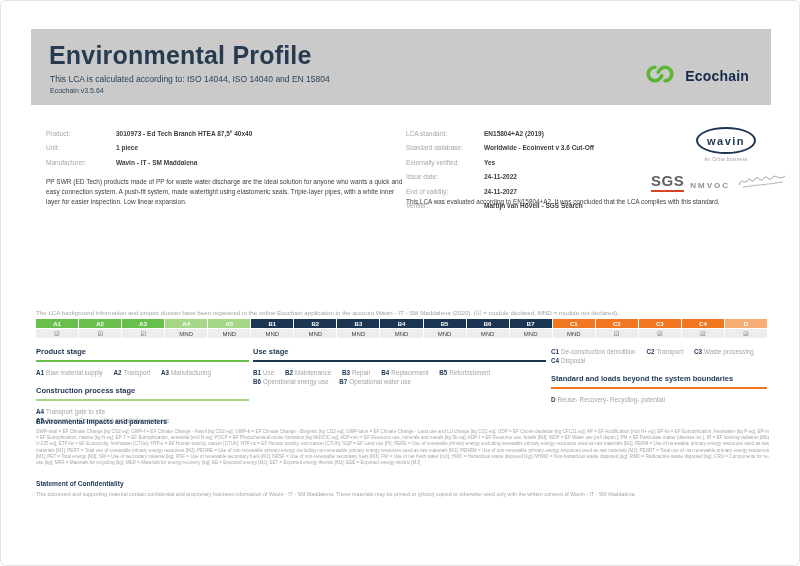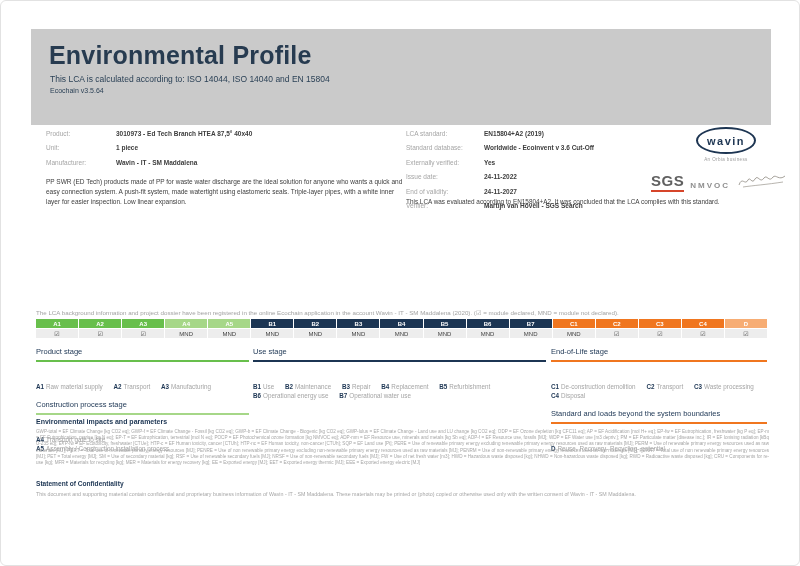--- a/index.html
+++ b/index.html
@@ -1,20 +1,20 @@
 <!DOCTYPE html>
 <html><head>
 <meta charset="utf-8">
 <style>
   html,body{margin:0;padding:0;background:#fff;}
   body{font-family:"Liberation Sans", sans-serif; -webkit-font-smoothing:antialiased;}
   .page{position:relative;width:798px;height:564px;border:1px solid #e2e2e2;border-radius:6px;background:#fff;overflow:hidden;}
 
   
-  .band{position:absolute;left:30px;top:28px;width:740px;height:96px;background:#cacaca;}
+  .band{position:absolute;left:30px;top:28px;width:740px;height:76px;background:#cacaca;}
   .band-title{position:absolute;left:18px;top:12px;font-size:25px;font-weight:600;color:#273b50;letter-spacing:.2px;}
   .band-sub{position:absolute;left:19px;top:45px;font-size:8.5px;color:#2c4257;}
   .band-ver{position:absolute;left:19px;top:58px;font-size:7px;color:#2c4257;}
   .brand{position:absolute;right:22px;top:34px;display:flex;align-items:center;gap:7px;}
   .brand-txt{font-size:14px;font-weight:800;color:#152a4b;letter-spacing:.2px;}
 
   
   .pinfo{position:absolute;left:45px;top:124px;width:362px;}
   .linfo{position:absolute;left:405px;top:124px;width:310px;}
   .row{line-height:11.4px;white-space:nowrap;}
@@ -42,21 +42,21 @@
 
   
   .mod-grid{position:absolute;left:35px;top:318px;width:731px;display:grid;grid-template-columns:repeat(17,1fr);gap:1px;}
   .mh{height:9px;display:flex;align-items:center;justify-content:center;font-size:6px;font-weight:700;color:#fff;}
   .ms{height:9px;display:flex;align-items:center;justify-content:center;font-size:6px;color:#3f3f3f;background:#ededed;}
   .c-g{background:#68bf4c;} .c-lg{background:#a6d788;} .c-n{background:#1c3553;} .c-o{background:#f0761f;} .c-lo{background:#f7ad74;}
 
   
   .stage-col{position:absolute;top:346px;}
   .col1{left:35px;width:213px;} .col2{left:252px;width:293px;} .col3{left:550px;width:216px;}
-  .stage-h{font-size:7.5px;font-weight:400;color:#1c3553;padding-bottom:4px;margin-bottom:20px;}
+  .stage-h{font-size:7.5px;font-weight:700;color:#1c3553;padding-bottom:4px;margin-bottom:6px;}
   .u-g{border-bottom:2px solid #68bf4c;} .u-lg{border-bottom:2px solid #a6d788;} .u-n{border-bottom:2px solid #1c3553;} .u-o{border-bottom:2px solid #f0761f;}
   .stage-items{font-size:6.3px;line-height:9px;color:#a4a4a4;}
   .itm{margin-right:9px;white-space:nowrap;display:inline-block;}
   .itm b{color:#1c3553;font-weight:700;margin-right:2px;}
   .blocky .itm{display:block;margin-right:0;}
   .gap-top{margin-top:9px;}
 
   
   .env{position:absolute;left:35px;top:417px;width:733px;}
   .env-h{font-size:7px;font-weight:700;color:#1c3553;margin-bottom:4px;}
@@ -69,20 +69,29 @@
 </style>
 </head>
 <body>
 
 <div class="page">
 
   <div class="band">
     <div class="band-title">Environmental Profile</div>
     <div class="band-sub">This LCA is calculated according to: ISO 14044, ISO 14040 and EN 15804</div>
     <div class="band-ver">Ecochain v3.5.64</div>
+    <div class="brand">
+      <span>
+        <svg width="36" height="22" viewBox="0 0 36 22">
+          <path d="M13 4.2 a6.8 6.8 0 1 0 0 13.6 c3.2 0 5.2-2.2 6.8-5" fill="none" stroke="#5cb531" stroke-width="3.6" stroke-linecap="round"></path>
+          <path d="M23 17.8 a6.8 6.8 0 1 0 0-13.6 c-3.2 0-5.2 2.2-6.8 5" fill="none" stroke="#5cb531" stroke-width="3.6" stroke-linecap="round"></path>
+        </svg>
+      </span>
+      <span class="brand-txt">Ecochain</span>
+    </div>
   </div>
 
   <div class="pinfo">
     <div class="row">
       <span class="lb">Product:</span><span class="vl">3010973 - Ed Tech Branch HTEA 87,5° 40x40</span>
     </div>
     <div class="row">
       <span class="lb">Unit:</span><span class="vl">1 piece</span>
     </div>
     <div class="row">
@@ -192,21 +201,20 @@
       <span class="itm"><b>B2</b><span>Maintenance</span></span>
       <span class="itm"><b>B3</b><span>Repair</span></span>
       <span class="itm"><b>B4</b><span>Replacement</span></span>
       <span class="itm"><b>B5</b><span>Refurbishment</span></span>
       <span class="itm"><b>B6</b><span>Operational energy use</span></span>
       <span class="itm"><b>B7</b><span>Operational water use</span></span>
     </div>
   </div>
 
   <div class="stage-col col3">
-    <div class="stage-h u-o">End-of-Life stage</div>
     <div class="stage-items">
       <span class="itm"><b>C1</b><span>De-construction demolition</span></span>
       <span class="itm"><b>C2</b><span>Transport</span></span>
       <span class="itm"><b>C3</b><span>Waste processing</span></span>
       <span class="itm"><b>C4</b><span>Disposal</span></span>
     </div>
     <div class="stage-h u-o gap-top">Standard and loads beyond the system boundaries</div>
     <div class="stage-items">
       <span class="itm"><b>D</b><span>Reuse- Recovery- Recycling- potential</span></span>
     </div>

